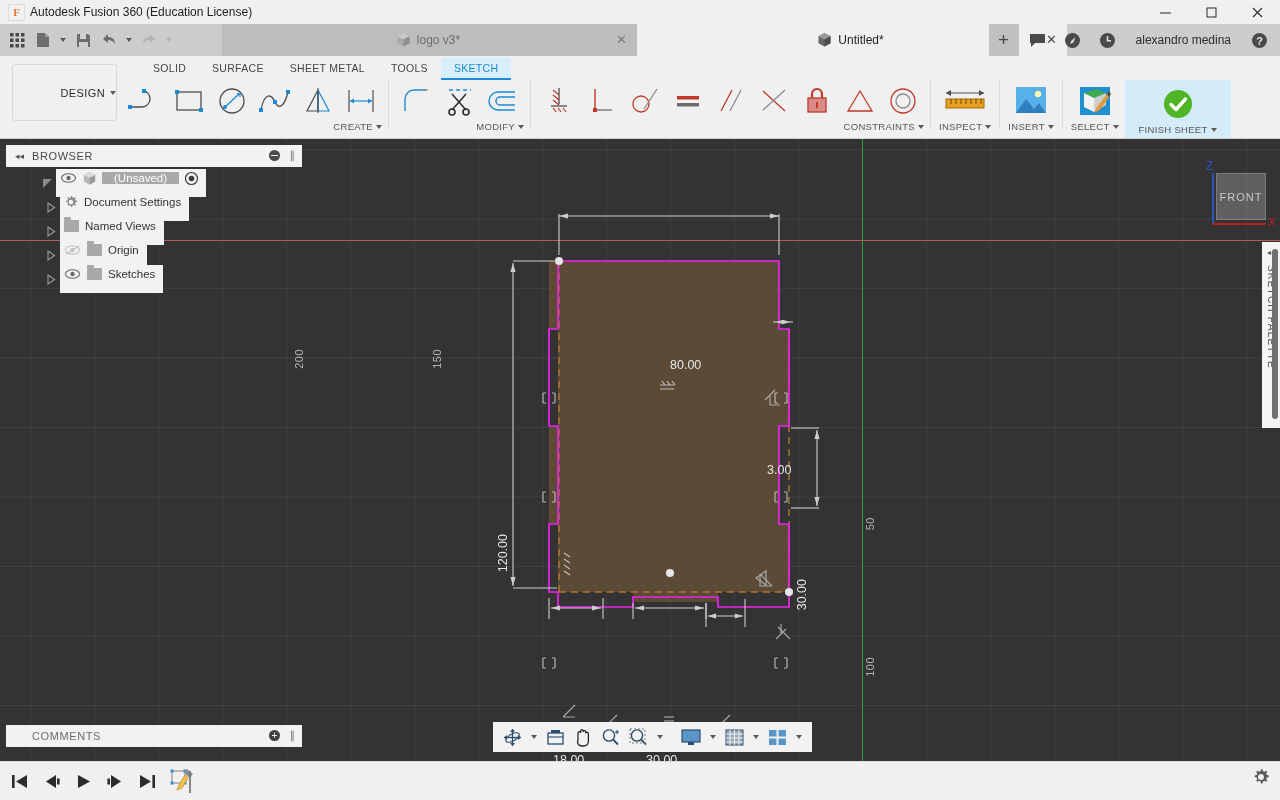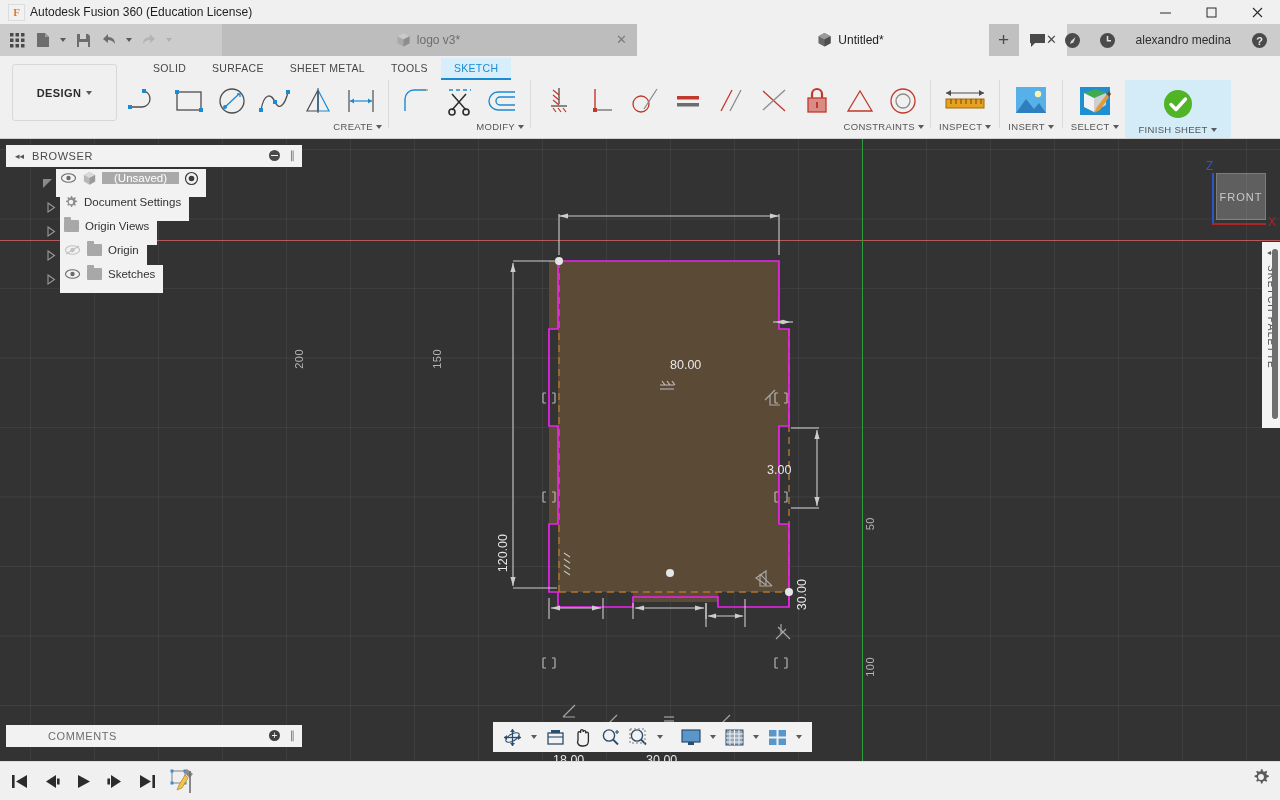--- a/index.html
+++ b/index.html
@@ -35,21 +35,21 @@
   .cubeico{width:13px;height:14px;flex:none;}
 
   .qa-right{position:absolute;right:4px;top:0;height:32px;display:flex;align-items:center;gap:2px;}
   .qa-rico{width:33px;height:32px;display:flex;align-items:center;justify-content:center;color:#4a4a4a;}
   .qa-plus{width:30px;height:32px;display:flex;align-items:center;justify-content:center;background:#c0c0c0;color:#4a4a4a;font-size:19px;}
   .qa-user{font-size:12px;color:#2d2d2d;padding:0 10px;white-space:nowrap;}
 
   
   .ribbon{position:absolute;left:0;top:56px;width:1280px;height:82px;background:#f0f0f0;border-bottom:1px solid #d0d0d0;}
   .designbtn{position:absolute;left:12px;top:8px;width:103px;height:55px;border:1px solid #d8d8d8;border-radius:3px;background:#f0f0f0;
-             display:flex;align-items:center;justify-content:center;gap:5px;font-size:11px;color:#2b2b2b;letter-spacing:.4px;font-weight:bold;}
+             display:flex;align-items:center;justify-content:flex-end;gap:5px;font-size:11px;color:#2b2b2b;letter-spacing:.4px;}
   .tabs{position:absolute;left:140px;top:2px;height:22px;display:flex;align-items:flex-start;}
   .rtab{font-size:10.5px;color:#454545;padding:4px 13px;letter-spacing:.3px;white-space:nowrap;}
   .rtab.active{color:#1a8ad4;background:#d9eefb;border-bottom:2px solid #1a8ad4;}
 
   .panels{position:absolute;left:120px;top:24px;height:58px;display:flex;align-items:flex-start;}
   .panel{display:flex;flex-direction:column;align-items:flex-end;position:relative;padding:0 4px;}
   .panel .row{display:flex;align-items:center;height:42px;}
   .pbtn{width:43px;height:42px;display:flex;align-items:center;justify-content:center;}
   .plabel{font-size:9.5px;color:#555;letter-spacing:.3px;display:flex;align-items:center;gap:3px;margin-top:-1px;}
   .vsep{width:1px;height:48px;background:#dadada;margin:0 2px;align-self:flex-start;}
@@ -79,21 +79,21 @@
 
   .tree{position:absolute;left:30px;top:32px;width:270px;}
   .trow{position:relative;height:24px;display:flex;align-items:center;}
   .tarrow{width:18px;height:24px;display:flex;align-items:center;justify-content:center;}
   .tchip{display:flex;align-items:center;gap:6px;background:#f2f2f2;height:18px;padding:0 8px 10px 4px;font-size:11.5px;color:#333;}
   .eye{width:17px;height:14px;display:flex;align-items:center;justify-content:center;}
   .folder{width:15px;height:12px;background:#a8a8a8;border-radius:1px;position:relative;}
   .folder:before{content:"";position:absolute;left:0;top:-3px;width:7px;height:3px;background:#a8a8a8;border-radius:1px 1px 0 0;}
 
   .comments{position:absolute;left:6px;top:586px;width:296px;height:22px;background:#f2f2f2;display:flex;align-items:center;}
-  .comments .bt{font-size:11px;color:#6d6d6d;letter-spacing:.6px;margin-left:42px;}
+  .comments .bt{font-size:11px;color:#6d6d6d;letter-spacing:.6px;margin-left:26px;}
   .cplus{position:absolute;right:22px;top:5px;width:11px;height:11px;border-radius:50%;background:#3f3f3f;color:#f2f2f2;font-size:10px;line-height:11px;text-align:center;}
 
   
   .viewcube{position:absolute;right:16px;top:28px;width:72px;height:70px;}
   .vc-face{position:absolute;left:24px;top:6px;width:48px;height:45px;background:rgba(200,200,200,.30);
            border:1px solid rgba(210,210,210,.25);display:flex;align-items:center;justify-content:center;
            font-size:11px;color:#c9c9c9;letter-spacing:1px;}
   .vc-zaxis{position:absolute;left:20px;top:6px;width:2px;height:52px;background:#2f55c4;}
   .vc-xaxis{position:absolute;left:20px;top:56px;width:54px;height:2px;background:#b22222;}
   .vc-z{position:absolute;left:14px;top:-8px;font-size:12px;color:#2f55c4;}
@@ -675,21 +675,21 @@
       </div>
 
       <div class="trow" style="padding-left:12px;">
         <span class="tarrow">
           <svg width="8" height="9" viewBox="0 0 8 9">
               <path d="M1 0 L7.5 4.5 L1 9 Z" fill="none" stroke="#9a9a9a" stroke-width="1.1"></path>
             </svg>
         </span>
         <span class="tchip">
           <span class="folder"></span>
-          <span>Origin Views</span>
+          <span>Named Views</span>
         </span>
       </div>
 
       <div class="trow" style="padding-left:12px;">
         <span class="tarrow">
           <svg width="8" height="9" viewBox="0 0 8 9">
               <path d="M1 0 L7.5 4.5 L1 9 Z" fill="none" stroke="#9a9a9a" stroke-width="1.1"></path>
             </svg>
         </span>
         <span class="tchip">

